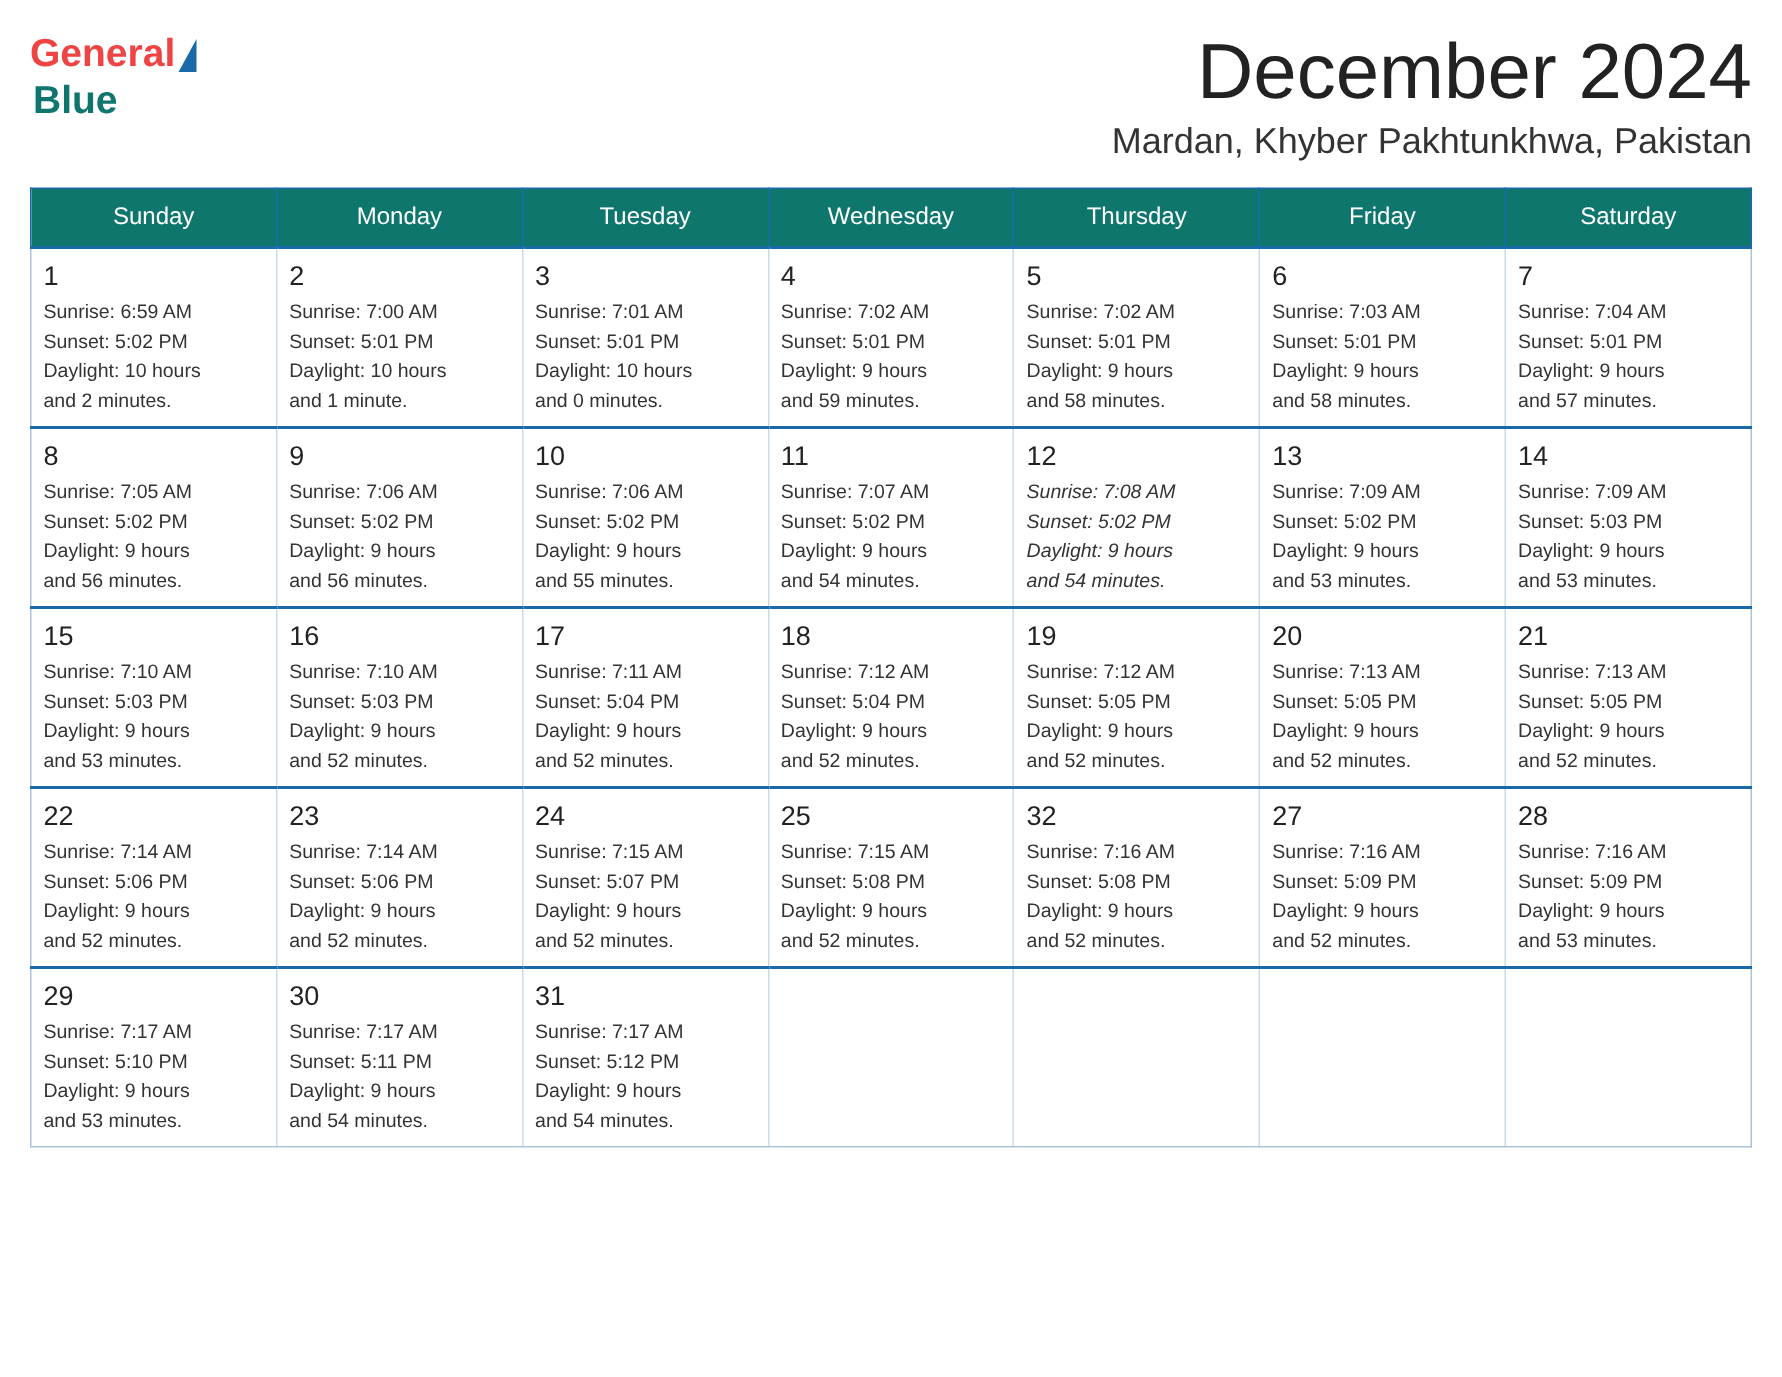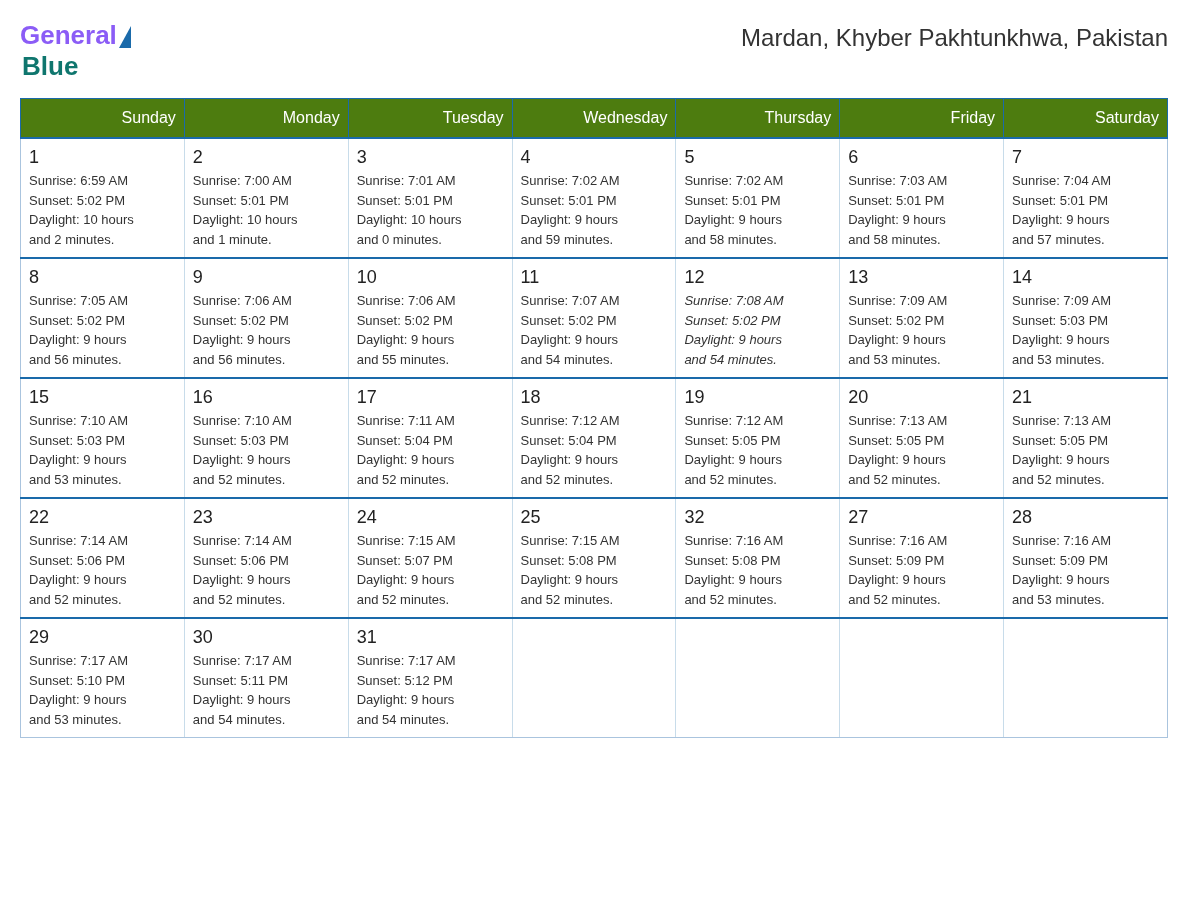--- a/index.html
+++ b/index.html
@@ -21,21 +21,21 @@
       flex-direction: column;
       align-items: flex-start;
     }
     .logo-top {
       display: flex;
       align-items: center;
     }
     .logo-text-general {
       font-size: 26px;
       font-weight: bold;
-      color: #8b5cf6;
+      color: #ef4444;
       text-align: right;
     }
     .logo-triangle {
       width: 0;
       height: 0;
       border-left: 12px solid transparent;
       border-right: 0px solid transparent;
       border-bottom: 22px solid #1a6aaa;
       margin-left: 2px;
       margin-top: 2px;
@@ -59,26 +59,26 @@
       font-size: 24px;
       color: #333;
       margin-top: 4px;
     }
     table {
       width: 100%;
       border-collapse: collapse;
       table-layout: fixed;
     }
     th {
-      background-color: #4d7c0f;
+      background-color: #0f766e;
       color: #fff;
       padding: 10px 8px;
       font-size: 16px;
       font-weight: normal;
-      text-align: right;
+      text-align: center;
       border: 1px solid #1a6aaa;
     }
     td {
       vertical-align: top;
       padding: 8px;
       border: 1px solid #aac4de;
       font-size: 13.5px;
       color: #222;
       background: #fff;
       min-height: 90px;
@@ -109,20 +109,21 @@
 
 <div class="header">
   <div class="logo">
     <div class="logo-top">
       <span class="logo-text-general">General</span>
       <div class="logo-triangle"></div>
     </div>
     <span class="logo-text-blue">Blue</span>
   </div>
   <div class="title-block">
+    <div class="month-title">December 2024</div>
     <div class="location-title">Mardan, Khyber Pakhtunkhwa, Pakistan</div>
   </div>
 </div>
 
 <table>
   <thead>
     <tr>
     <th>Sunday</th>
         <th>Monday</th>
         <th>Tuesday</th>

